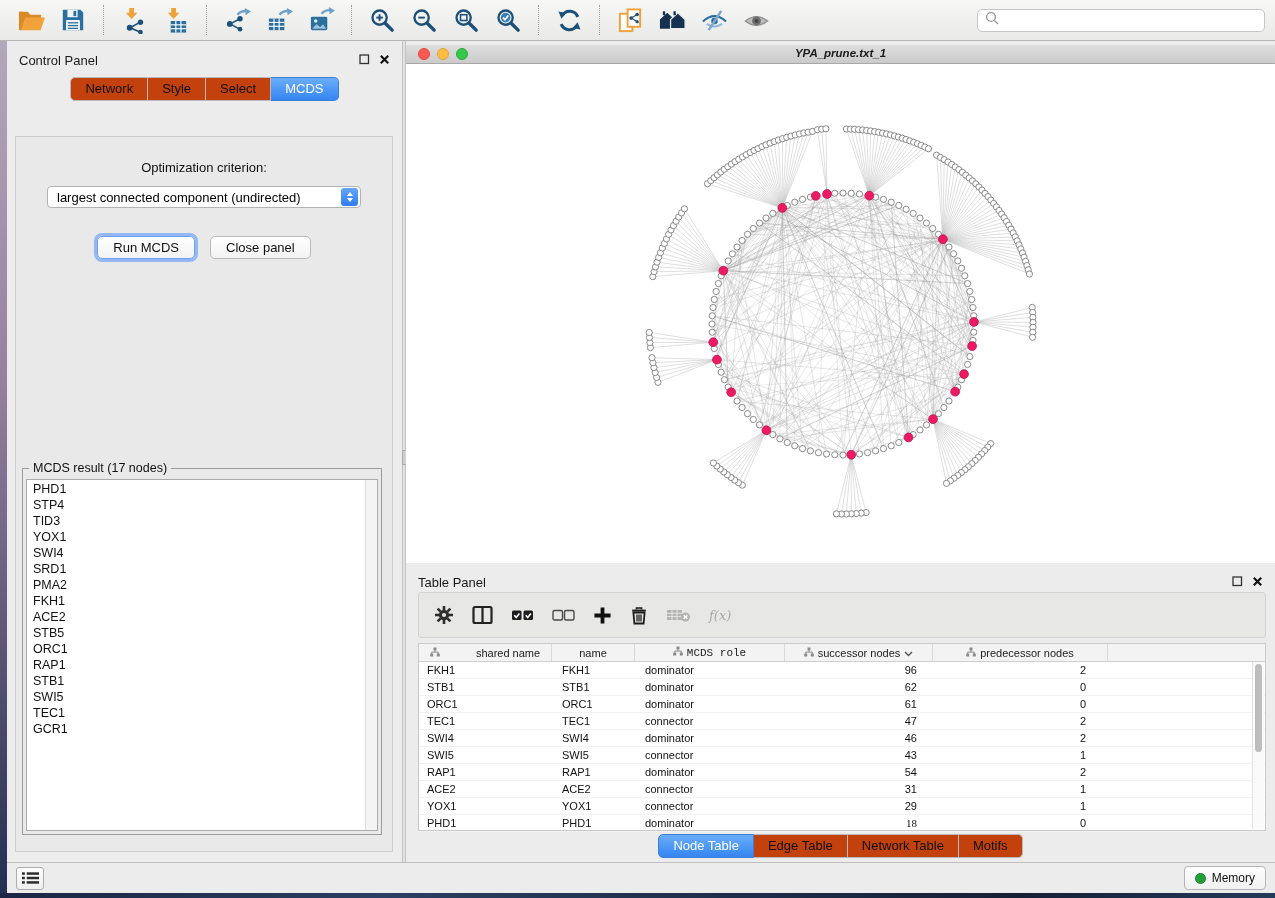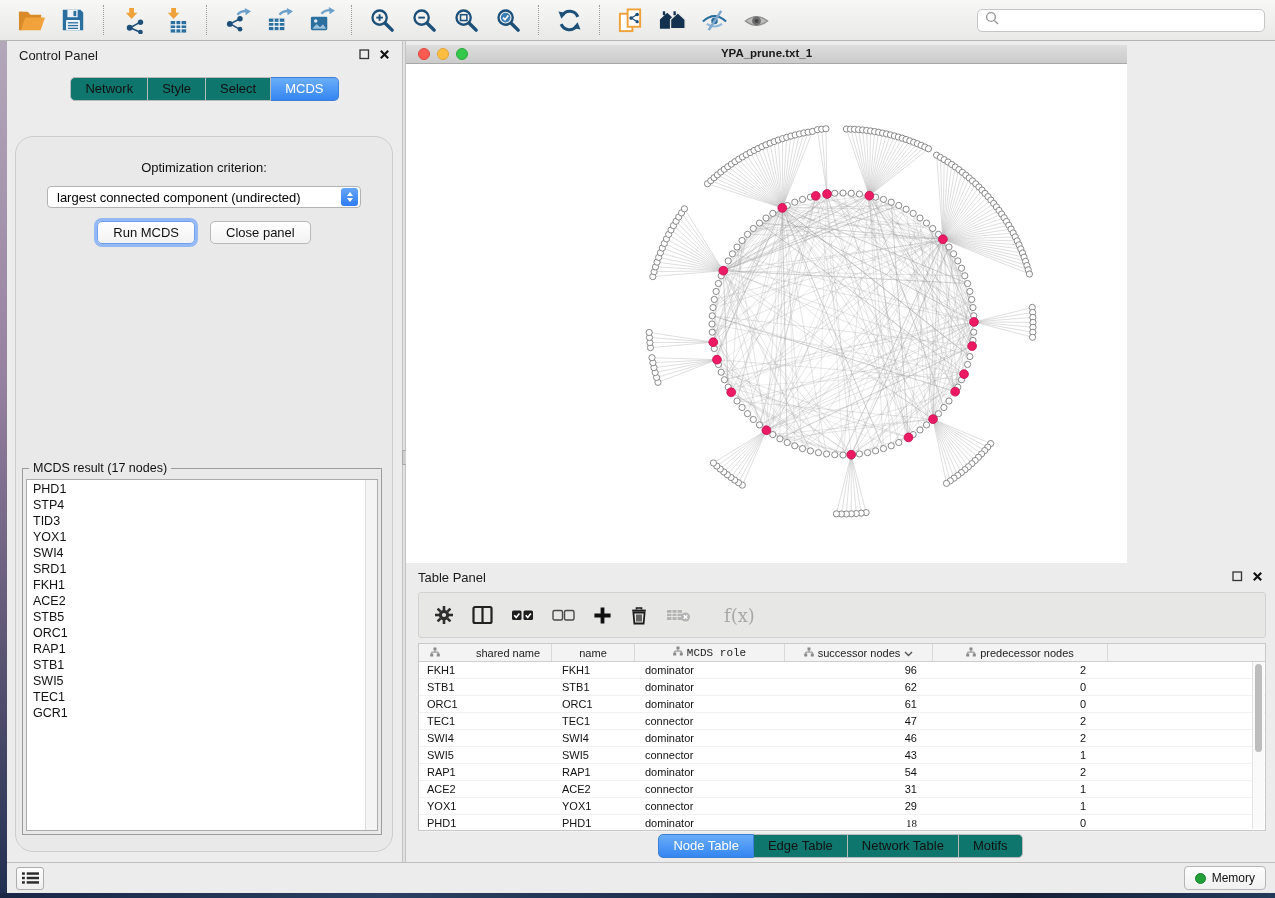--- a/index.html
+++ b/index.html
@@ -15,67 +15,67 @@
                   border-radius:5px;display:flex;align-items:center;padding:0 7px;gap:5px;box-sizing:border-box;}
   #toolbar-search input{border:none;outline:none;flex:1;font-size:12px;font-family:"Liberation Sans",sans-serif;background:transparent;}
   
   #wall-left{position:absolute;left:0;top:41px;width:7px;height:852px;
              background:linear-gradient(#b3a7ba,#96809f 40%,#55506f 75%,#223052);}
   #wall-bottom{position:absolute;left:0;right:0;bottom:0;height:5px;
                background:linear-gradient(90deg,#1a2644,#2a3f63 30%,#152036 80%,#233a5a);}
   #main-bg{position:absolute;left:7px;top:41px;right:0;height:821px;background:#ececec;}
   
   #control-panel{position:absolute;left:7px;top:41px;width:395px;height:821px;background:#ececec;box-sizing:border-box;}
-  .panel-head{height:25px;display:flex;align-items:center;padding:2px 12px 0 12px;color:#1a1a1a;font-size:13px;}
+  .panel-head{height:25px;display:flex;align-items:flex-end;padding:2px 12px 0 12px;color:#1a1a1a;font-size:13px;}
   .ph-icons{margin-left:auto;display:flex;gap:9px;align-items:center;}
   .seg-tabs{display:flex;justify-content:center;position:relative;z-index:2;}
-  .seg{font-size:13px;padding:3px 14px 4px 14px;background:#0f766e;border:1px solid #b9b9b9;border-left:none;color:#111;cursor:default;}
+  .seg{font-size:13px;padding:3px 14px 4px 14px;background:#c2410c;border:1px solid #b9b9b9;border-left:none;color:#111;cursor:default;}
   .seg:first-child{border-left:1px solid #b9b9b9;border-radius:5px 0 0 5px;}
   .seg:last-child{border-radius:0 5px 5px 0;}
   .seg.active{background:linear-gradient(#6aaef9,#3585f2);color:#fff;border-color:#3d7fd6;}
   #cp-body{position:absolute;left:8px;right:9px;top:95px;bottom:10px;background:#e9e9e9;
-           border:1px solid #cdcdcd;border-radius:18px;}
+           border:1px solid #cdcdcd;border-radius:0;}
   .opt-label{margin-top:23px;text-align:center;font-size:13px;color:#111;}
   .dropdown{margin:11px auto 0 auto;width:314px;height:22px;background:#fff;border:1px solid #b3b3b3;border-radius:4px;
             display:flex;align-items:center;box-sizing:border-box;font-size:13px;}
   .dropdown .dd-text{flex:1;padding-left:9px;white-space:nowrap;}
   .stepper{width:17px;height:18px;margin-right:2px;border-radius:3px;background:linear-gradient(#64a7f8,#2f7cf3);
            display:flex;flex-direction:column;align-items:center;justify-content:center;gap:2px;}
   .tri-up{width:0;height:0;border-left:3.5px solid transparent;border-right:3.5px solid transparent;border-bottom:4px solid #fff;}
   .tri-dn{width:0;height:0;border-left:3.5px solid transparent;border-right:3.5px solid transparent;border-top:4px solid #fff;}
-  .btn-row{display:flex;justify-content:center;gap:15px;margin-top:13px;}
+  .btn-row{display:flex;justify-content:center;gap:15px;margin-top:28px;}
   button.mac{font-size:13px;height:23px;padding:0 15px;background:linear-gradient(#ffffff,#f2f2f2);
              border:1px solid #b9b9b9;border-radius:5px;font-family:"Liberation Sans",sans-serif;color:#111;}
   button.mac.focus{box-shadow:0 0 0 3px rgba(77,144,254,.55);border-color:#6f9ff0;}
   .groupbox{position:absolute;left:6px;right:10px;top:331px;bottom:16px;border:1px solid #9c9c9c;}
   .groupbox .legend{position:absolute;top:-8px;left:6px;background:#e9e9e9;padding:0 4px;font-size:12.5px;color:#111;}
   .listbox{position:absolute;left:3px;right:3px;top:10px;bottom:3px;background:#fff;border:1px solid #ababab;overflow:hidden;}
   .listbox .items{position:absolute;left:0;top:1px;right:12px;}
   .list-item{font-size:12.5px;line-height:16px;padding-left:6px;color:#111;}
   .list-scroll{position:absolute;right:0;top:0;bottom:0;width:11px;background:#f4f4f4;border-left:1px solid #ddd;}
   
   #v-divider{position:absolute;left:402px;top:41px;width:4px;height:821px;background:#e2e2e2;
              border-left:1px solid #c2c2c2;border-right:1px solid #c2c2c2;box-sizing:border-box;}
   #v-divider .handle{position:absolute;left:-1px;top:409px;width:4px;height:13px;background:#cfcfcf;border:1px solid #aaa;}
   
-  #network-window{position:absolute;left:406px;top:45px;width:721px;height:518px;}
+  #network-window{position:absolute;left:406px;top:45px;width:869px;height:518px;font-style:italic;}
   .titlebar{height:18px;background:linear-gradient(#dddddd,#cbcbcb);border-bottom:1px solid #a8a8a8;position:relative;}
   .lights{position:absolute;left:12px;top:3px;display:flex;gap:7px;}
   .light{width:12px;height:12px;border-radius:50%;box-sizing:border-box;}
   .light.red{background:#fc5a52;border:1px solid #df4742;}
   .light.yellow{background:#fdbd41;border:1px solid #dfa63a;}
   .light.green{background:#34c84a;border:1px solid #2ba93e;}
   .win-title{position:absolute;left:0;right:0;top:2px;text-align:center;font-size:11.5px;font-weight:700;color:#1a1a1a;}
   .canvas{position:absolute;left:0;right:0;top:19px;bottom:0;background:#fff;}
   
   #table-panel{position:absolute;left:406px;top:563px;width:869px;height:299px;background:#ececec;}
   .tp-toolbar{position:absolute;left:12px;right:9px;top:29px;height:46px;background:#e7e7e6;border:1px solid #d2d2d2;
               border-radius:3px;display:flex;align-items:center;gap:18px;padding:0 15px;box-sizing:border-box;}
   .tp-icon{display:flex;align-items:center;justify-content:center;}
-  .fx-label{font-family:"DejaVu Serif",serif;font-size:18px;color:#a8a8a8;margin-left:15px;}
+  .fx-label{font-family:"DejaVu Serif",serif;font-style:italic;font-size:13px;color:#a8a8a8;}
   .tablebox{position:absolute;left:12px;right:9px;top:80px;height:188px;background:#fff;border:1px solid #c9c9c9;box-sizing:border-box;}
   .thead{height:17px;background:#f3f3f3;border-bottom:1px solid #cfcfcf;display:flex;font-size:11px;color:#222;}
   .th{display:flex;align-items:center;justify-content:center;gap:4px;border-right:1px solid #d8d8d8;box-sizing:border-box;}
   .th.filler{border-right:none;flex:1;}
   .trow{height:16px;display:flex;align-items:center;font-size:11px;color:#111;border-bottom:1px solid #f1f1f1;}
   .td{box-sizing:border-box;white-space:nowrap;}
   .td.num{text-align:right;}
   .tv-scroll{position:absolute;right:1px;top:18px;bottom:1px;width:11px;background:#fafafa;border-left:1px solid #e3e3e3;}
   .tv-thumb{position:absolute;left:2px;top:2px;width:7px;height:88px;background:#bdbdbd;border-radius:4px;}
   .tp-tabs{position:absolute;left:0;right:0;top:271px;display:flex;justify-content:center;}
@@ -301,20 +301,21 @@
     <div class="groupbox">
       <span class="legend">MCDS result (17 nodes)</span>
       <div class="listbox">
         <div class="items" id="mcds-list">
             <div class="list-item">PHD1</div>
             <div class="list-item">STP4</div>
             <div class="list-item">TID3</div>
             <div class="list-item">YOX1</div>
             <div class="list-item">SWI4</div>
             <div class="list-item">SRD1</div>
+            <div class="list-item">PMA2</div>
             <div class="list-item">FKH1</div>
             <div class="list-item">ACE2</div>
             <div class="list-item">STB5</div>
             <div class="list-item">ORC1</div>
             <div class="list-item">RAP1</div>
             <div class="list-item">STB1</div>
             <div class="list-item">SWI5</div>
             <div class="list-item">TEC1</div>
             <div class="list-item">GCR1</div>
           </div>

